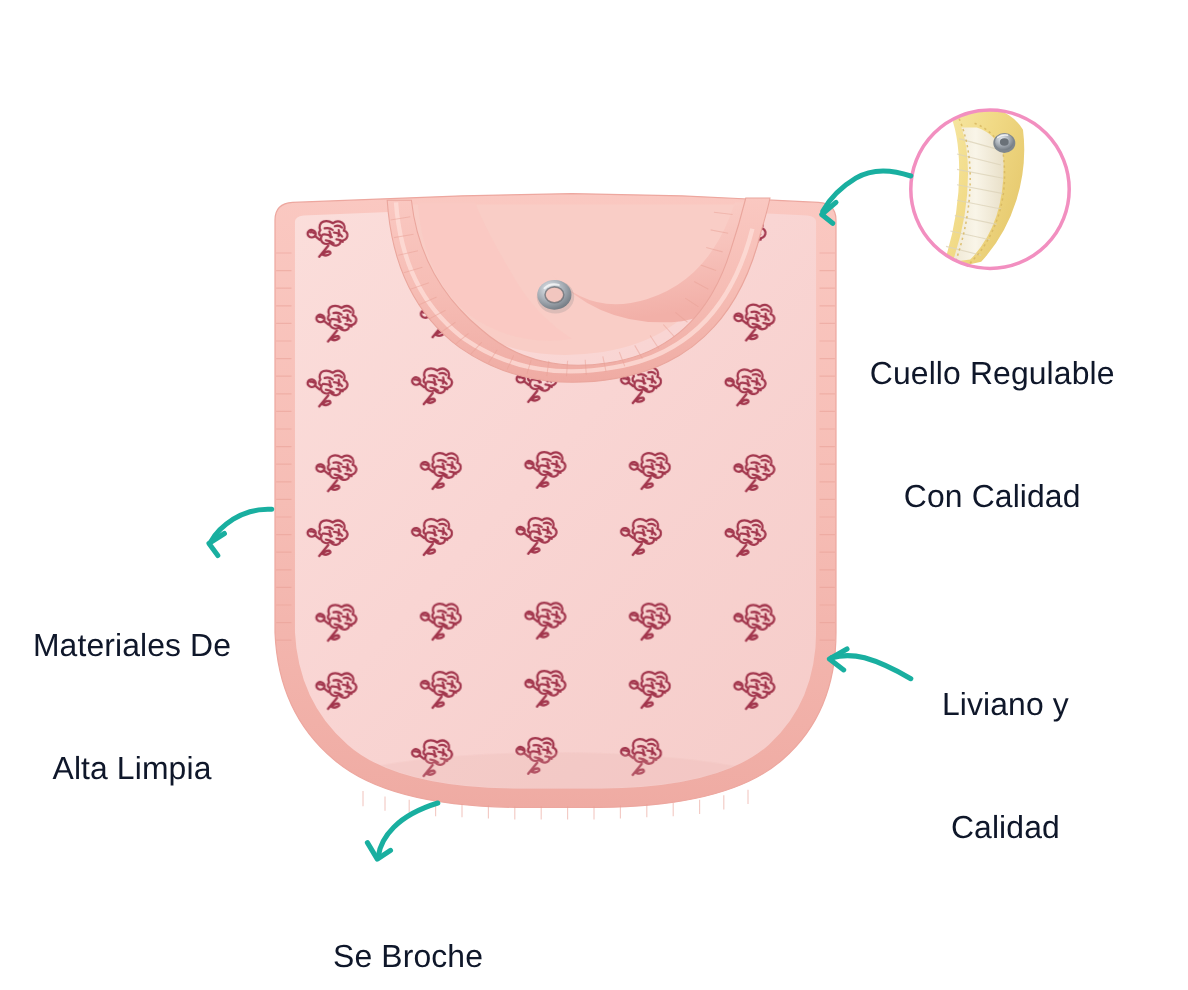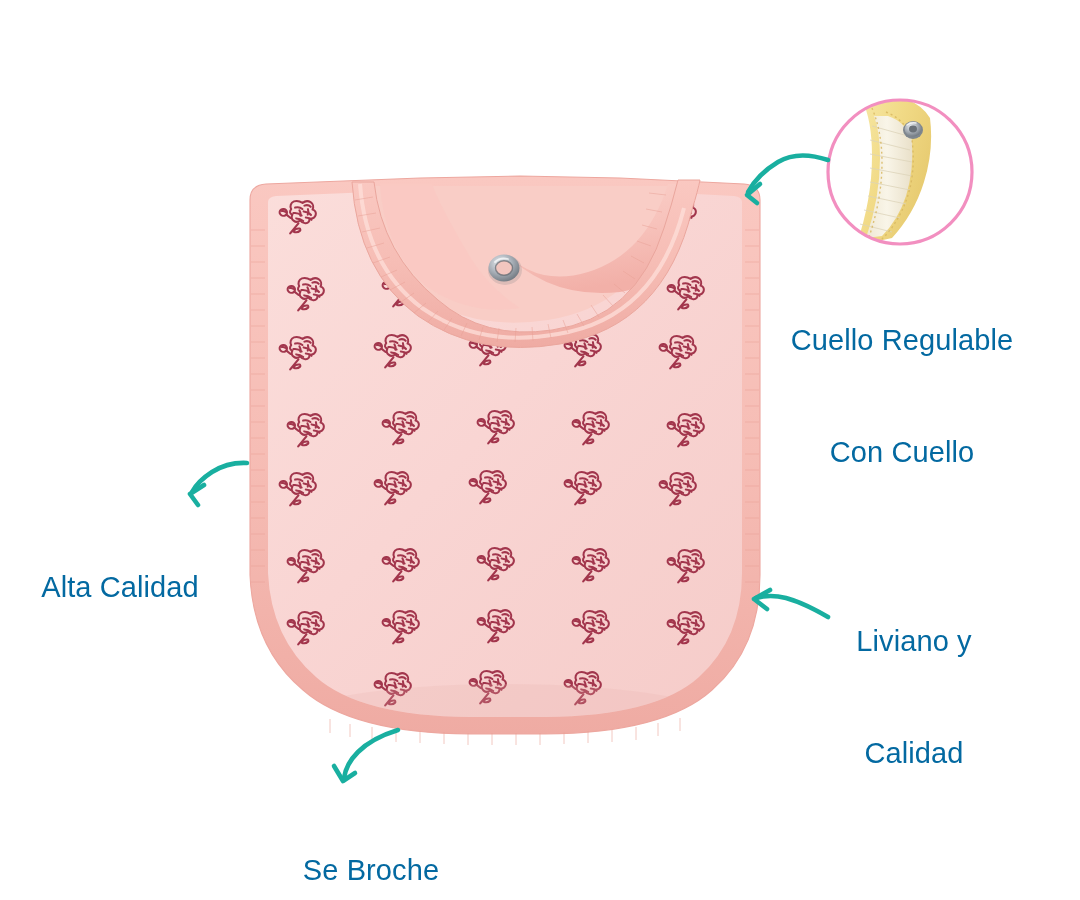--- a/index.html
+++ b/index.html
@@ -8,21 +8,21 @@
     background:#ffffff;
     font-family:"Liberation Sans", sans-serif;
     overflow:hidden;
     position:relative;
   }
   #stage{position:absolute;left:0;top:0;width:1080px;height:900px;}
 
   
   .label{
     position:absolute;
-    color:#0369a1;
+    color:#0f172a;
     font-size:29px;
     line-height:1.28;
     font-weight:400;
     letter-spacing:.1px;
     white-space:pre;
   }
   .label .ln{display:block;}
   #label-cuello{left:752px;top:248px;width:300px;text-align:center;}
   #label-materiales{left:4px;top:495px;width:232px;text-align:center;}
   #label-liviano{left:792px;top:549px;width:244px;text-align:center;}
@@ -300,25 +300,26 @@
     </g>
 
     <g>
       <path class="arrow" d="M398 730 Q372 738 358 752 Q346 764 344 778"></path>
       <path class="arrowhead" d="M334 766 L343 781 L355 773"></path>
     </g>
   </svg>
 
   <div class="label" id="label-cuello">
     <span class="ln">Cuello Regulable</span>
-    <span class="ln">Con Cuello</span>
+    <span class="ln">Con Calidad</span>
   </div>
 
   <div class="label" id="label-materiales">
-    <span class="ln">Alta Calidad</span>
+    <span class="ln">Materiales De</span>
+    <span class="ln">Alta Limpia</span>
   </div>
 
   <div class="label" id="label-liviano">
     <span class="ln">Liviano y</span>
     <span class="ln">Calidad</span>
   </div>
 
   <div class="label" id="label-limpia">
     <span class="ln">Se Broche</span>
     

